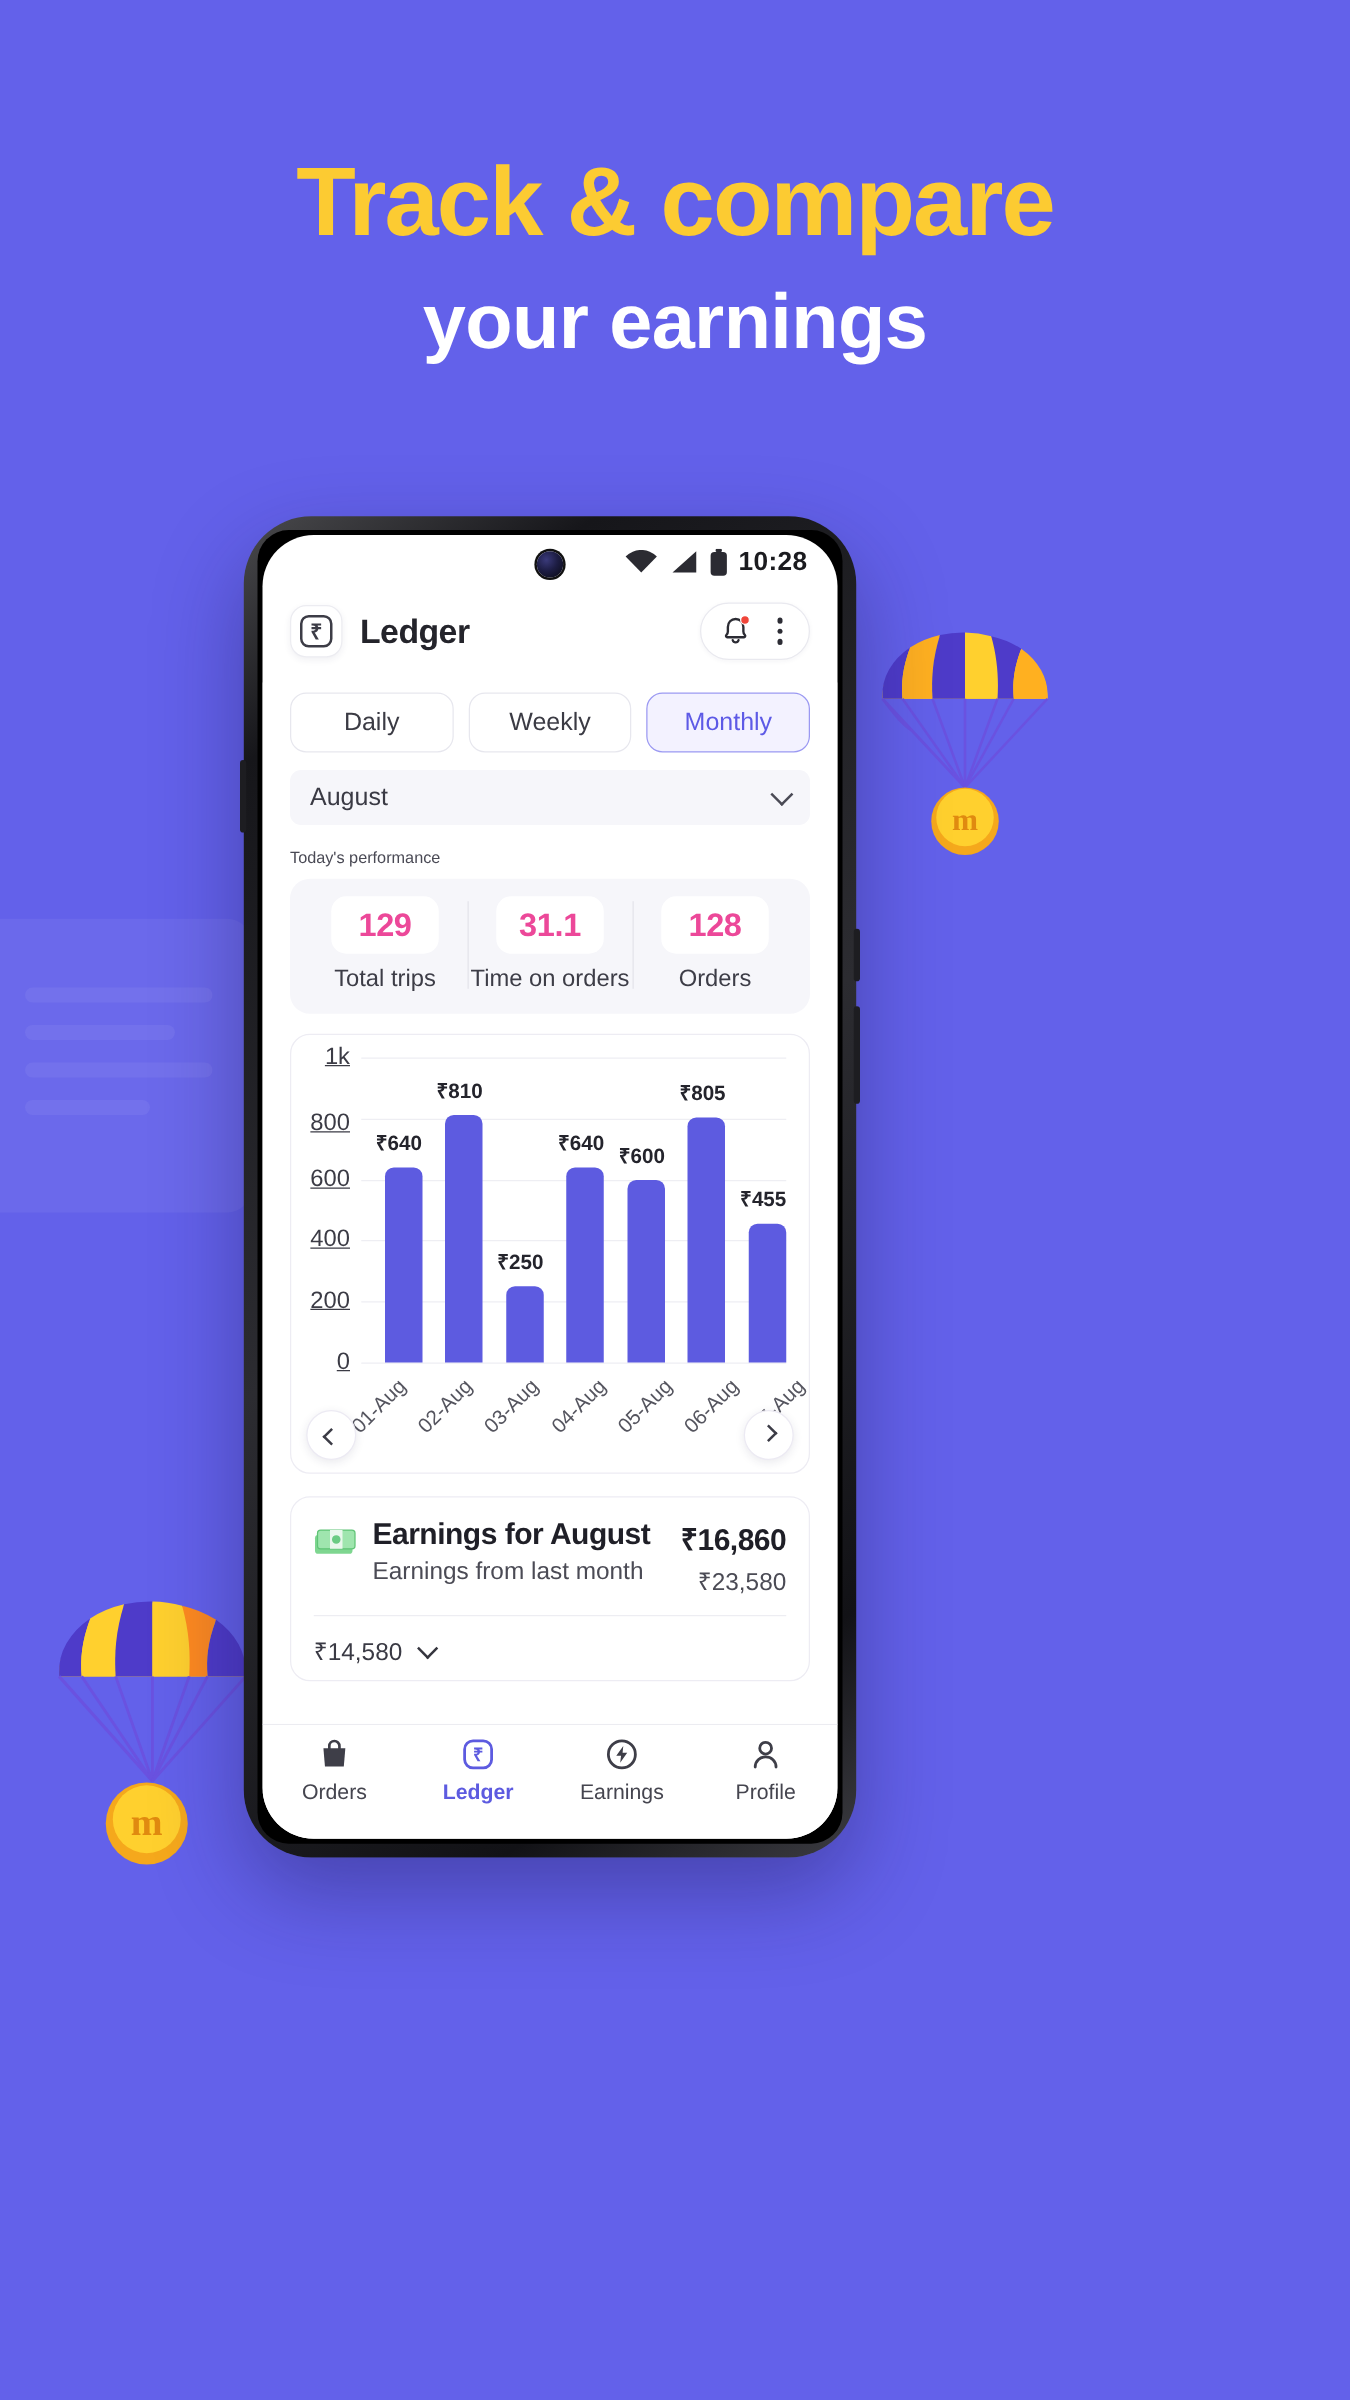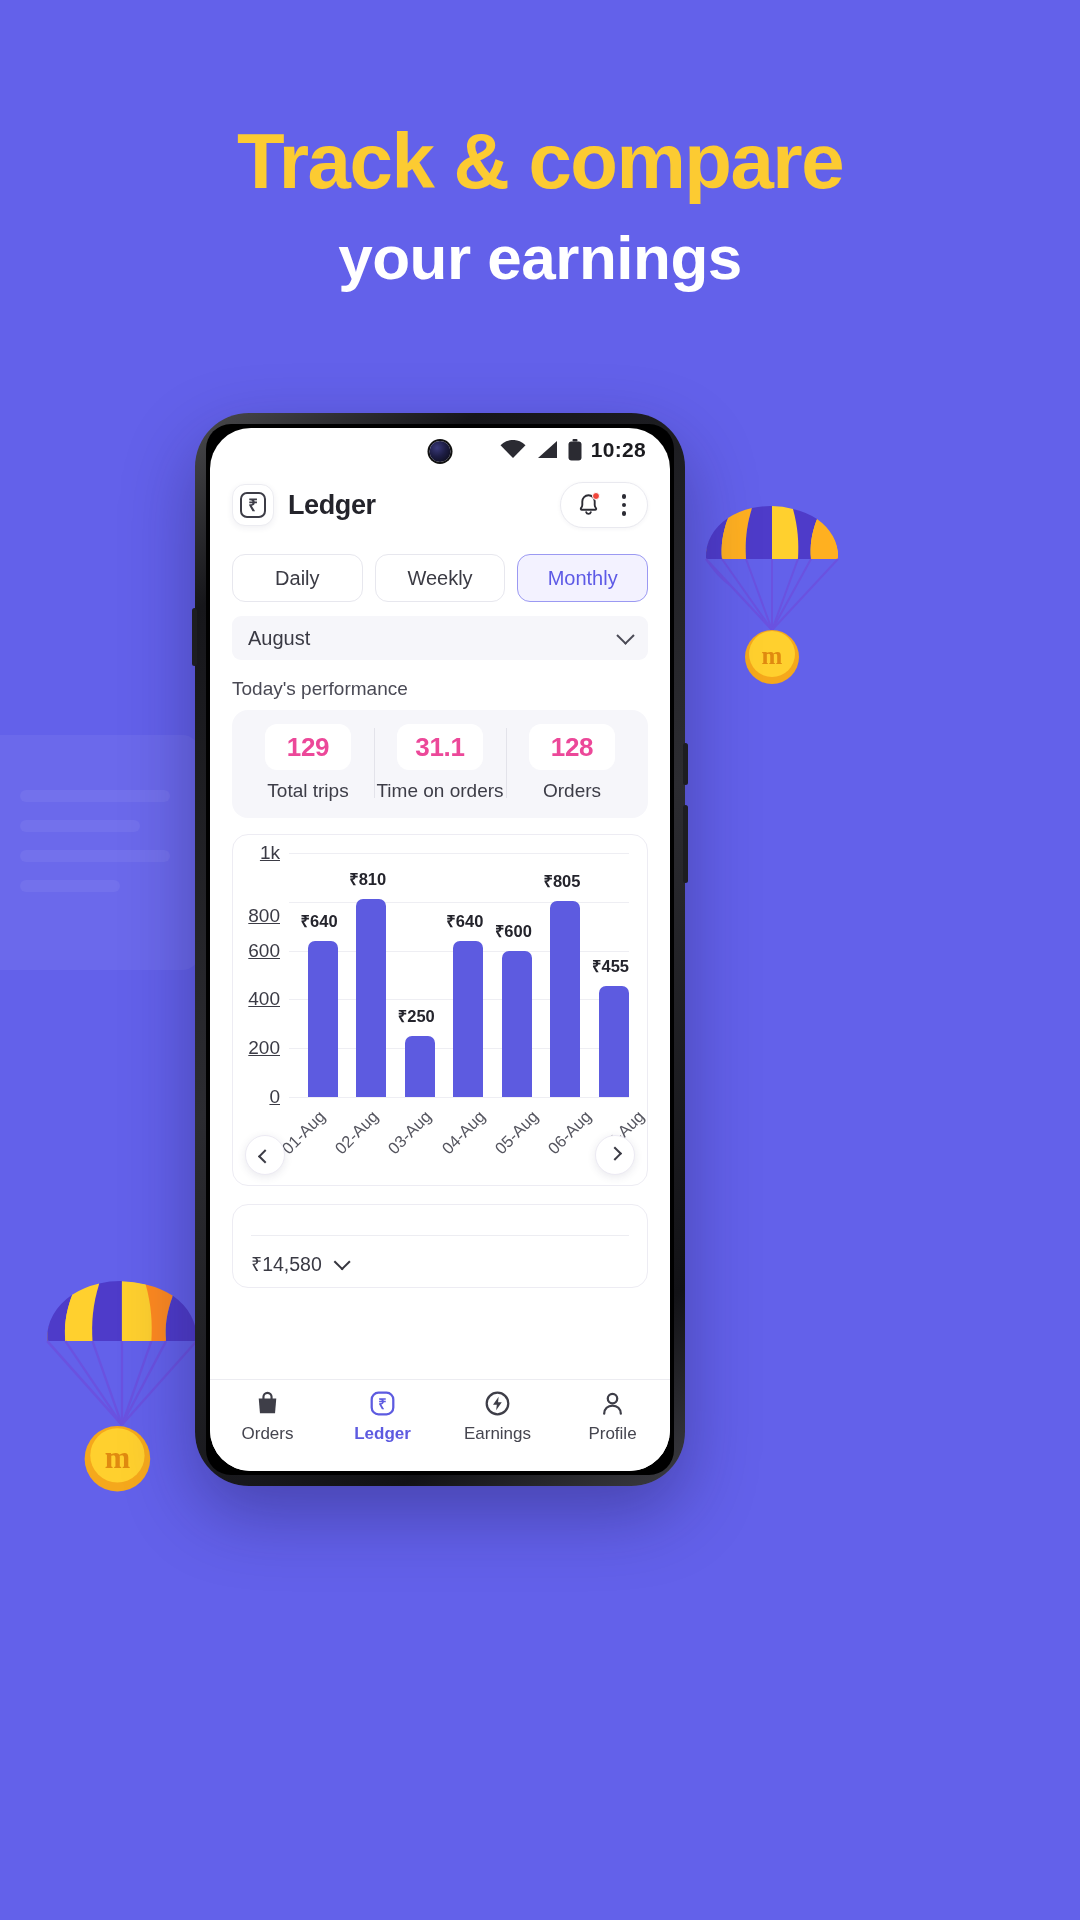--- a/index.html
+++ b/index.html
@@ -95,21 +95,21 @@
   .seg.active{border-color:#9b99f2;background:#f3f2ff;color:#5d5ae6;font-weight:500;}
 
   
   .monthrow{
     margin:14px 22px 0 22px;height:44px;border-radius:9px;background:#f6f6fa;
     display:flex;align-items:center;padding:0 16px;gap:10px;justify-content:space-between;
   }
   .monthrow .mname{font-size:20px;color:#3a3a44;}
   .chev{width:13px;height:13px;border-right:2.4px solid #4a4a55;border-bottom:2.4px solid #4a4a55;transform:rotate(45deg) translate(-2px,-2px);}
 
-  .sectitle{margin:18px 22px 0 22px;font-size:19px;color:#4a4a55;}
+  .sectitle{margin:18px 22px 0 22px;font-size:13px;color:#4a4a55;}
 
   
   .statscard{
     margin:10px 22px 0 22px;background:#f6f6fa;border-radius:16px;
     display:flex;padding:14px 10px 16px 10px;
   }
   .statcell{flex:1;display:flex;flex-direction:column;align-items:center;gap:10px;position:relative;}
   .statcell + .statcell::before{
     content:"";position:absolute;left:0;top:4px;bottom:4px;width:1px;background:#e3e3ea;
   }
@@ -313,21 +313,21 @@
             <div class="statpill">128</div>
             <div class="statlabel">Orders</div>
           </div>
         </div>
 
         <div class="chartcard">
           <div class="plot" id="plot">
               <div class="gridline" style="top: 0px;"></div>
               <div class="ytick" style="top: 0px;">1k</div>
               <div class="gridline" style="top: 48.8px;"></div>
-              <div class="ytick" style="top: 63px;">800</div>
+              <div class="ytick" style="top: 53px;">800</div>
               <div class="gridline" style="top: 97.6px;"></div>
               <div class="ytick" style="top: 97.6px;">600</div>
               <div class="gridline" style="top: 146.4px;"></div>
               <div class="ytick" style="top: 146.4px;">400</div>
               <div class="gridline" style="top: 195.2px;"></div>
               <div class="ytick" style="top: 195.2px;">200</div>
               <div class="gridline" style="top: 244px;"></div>
               <div class="ytick" style="top: 244px;">0</div>
               <div class="bars">
                 <div class="barslot">
@@ -386,20 +386,37 @@
           <div style="height:76px"></div>
           <div class="navarrow left">
             <span class="arr l"></span>
           </div>
           <div class="navarrow right">
             <span class="arr r"></span>
           </div>
         </div>
 
         <div class="earncard">
+          <div class="earnhead">
+            <svg class="moneyic" width="34" height="26" viewBox="0 0 34 26">
+              <rect x="1" y="8" width="30" height="15" rx="2.5" fill="#7ED690"></rect>
+              <rect x="3" y="4" width="30" height="15" rx="2.5" fill="#9FE5AE"></rect>
+              <rect x="3" y="4" width="30" height="15" rx="2.5" fill="none" stroke="#5FC476" stroke-width="1"></rect>
+              <rect x="13" y="4" width="10" height="15" fill="#E9F7EC"></rect>
+              <circle cx="18" cy="11.5" r="3.4" fill="#6BCB83"></circle>
+            </svg>
+            <div class="earntexts">
+              <div class="earn-t1">Earnings for August</div>
+              <div class="earn-t2">Earnings from last month</div>
+            </div>
+            <div class="earnvals">
+              <div class="earn-v1">₹16,860</div>
+              <div class="earn-v2">₹23,580</div>
+            </div>
+          </div>
           <div class="hr"></div>
           <div class="orderrow">
             <div class="order-v">₹14,580</div>
             <span class="chev2"></span>
           </div>
         </div>
 
       </div>
 
       <div class="bottomnav">

